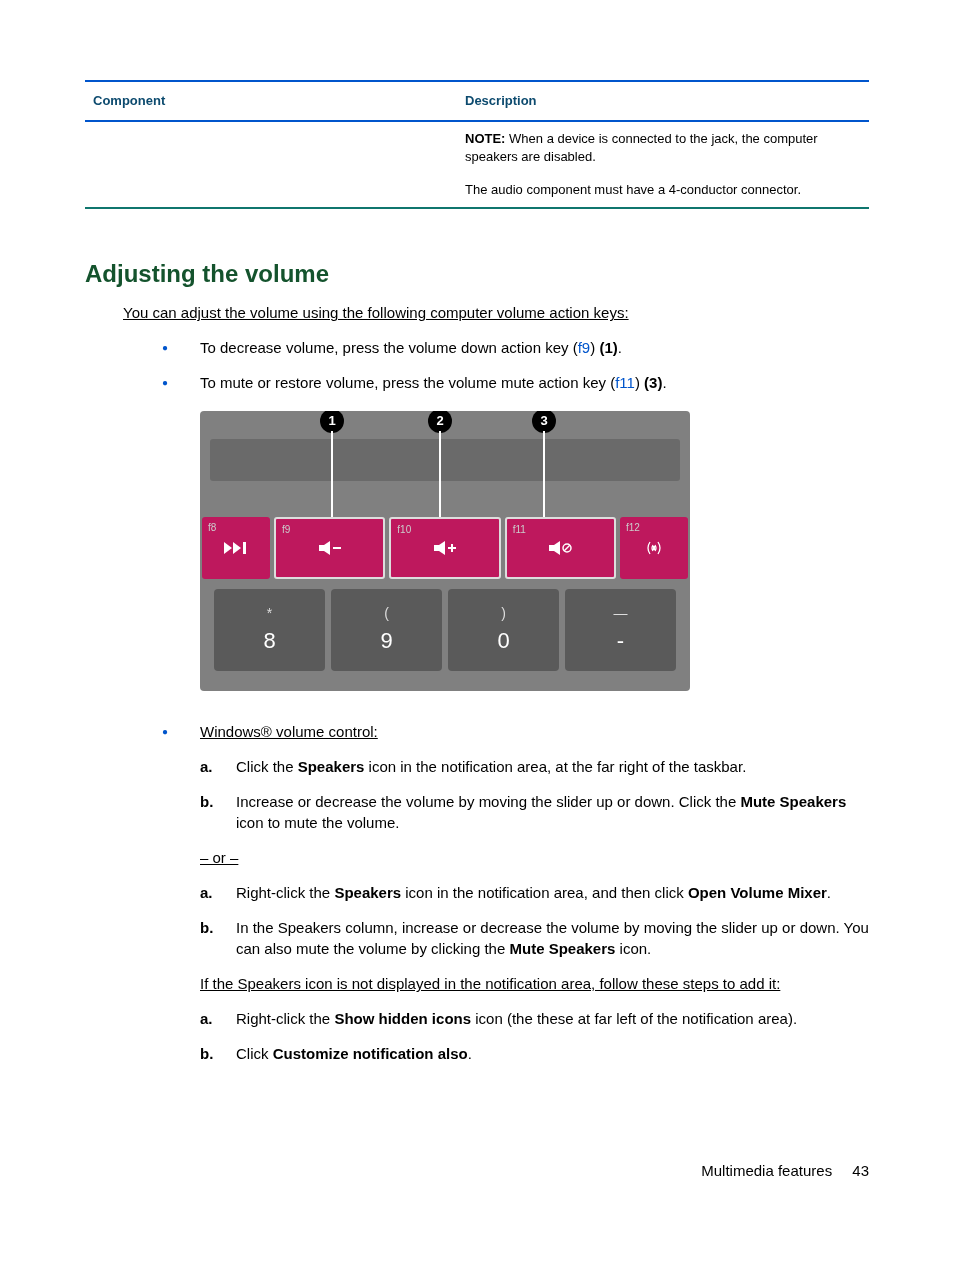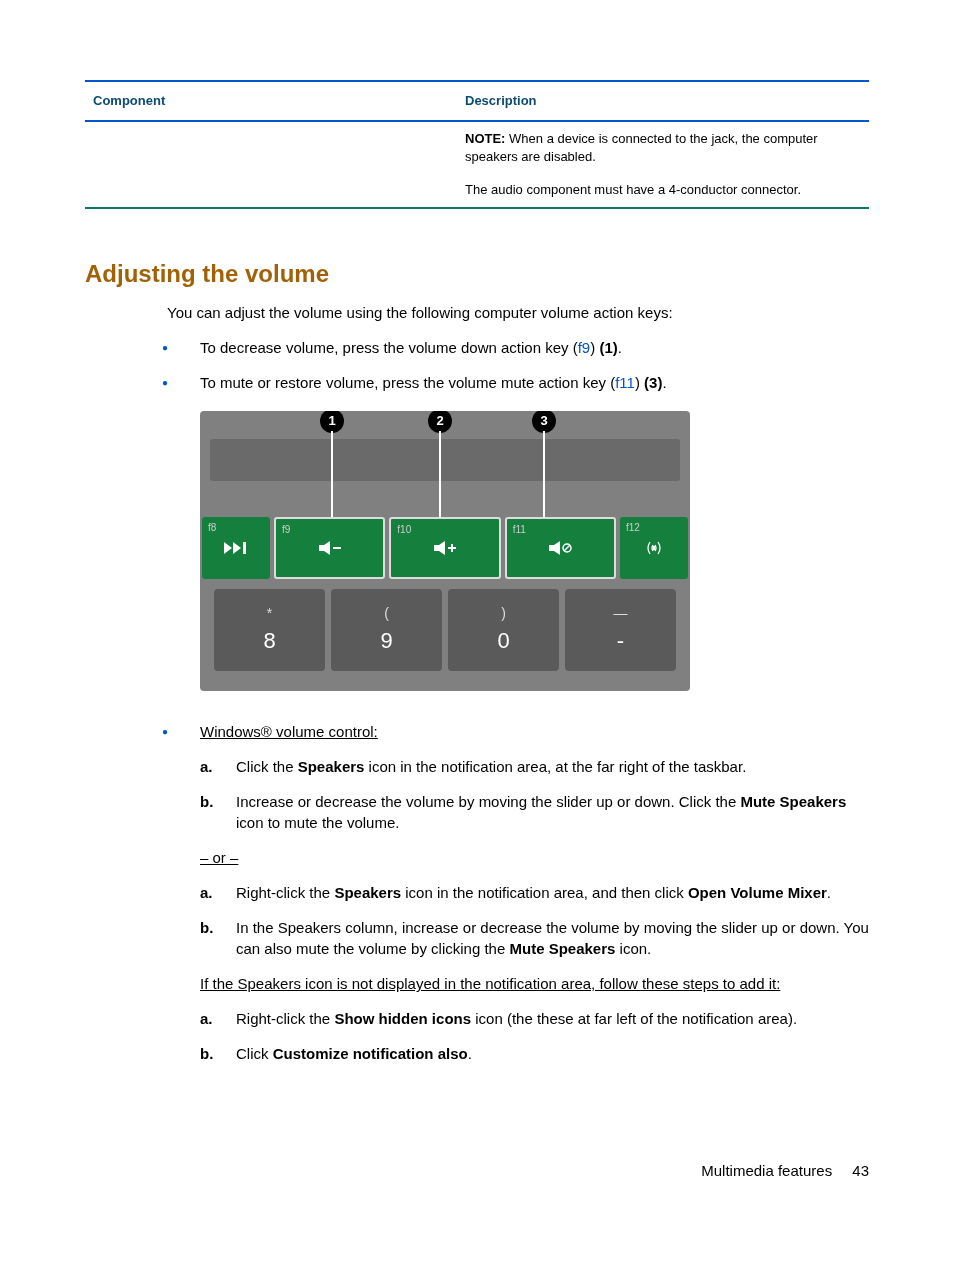--- a/index.html
+++ b/index.html
@@ -30,27 +30,27 @@
   .tbl-body-row {
     display: flex;
     font-size: 13px;
     padding: 8px 0;
     border-bottom: 2px solid #0f766e;
   }
   .tbl-body-row .tbl-col2 > div { margin-bottom: 14px; }
   .tbl-body-row .tbl-col2 > div:last-child { margin-bottom: 0; }
 
   h2.section-heading {
-    color: #a16207;
+    color: #14532d;
     font-size: 24px;
     font-weight: bold;
     margin-top: 48px;
     margin-bottom: 12px;
   }
-  .intro-para { margin-left: 82px; margin-bottom: 14px; }
+  .intro-para { margin-left: 38px; margin-bottom: 14px; text-decoration: underline; }
 
   ul.bulleted { list-style: none; margin-left: 75px; }
   ul.bulleted > li { position: relative; padding-left: 40px; margin-bottom: 14px; }
   ul.bulleted > li::before {
     content: "●";
     color: #0055cc;
     font-size: 10px;
     position: absolute;
     left: 2px;
     top: 4px;
@@ -80,21 +80,21 @@
   .callout-line { position:absolute; top:20px; width:2px; height:92px; background:#fff; }
   .c1 { left: 120px; } .cl1 { left: 131px; }
   .c2 { left: 228px; } .cl2 { left: 239px; }
   .c3 { left: 332px; } .cl3 { left: 343px; }
 
   .kb-fkey-row {
     position:absolute; top:106px; left:0; right:0; height:62px;
     display:flex; gap:4px; padding:0 2px;
   }
   .fkey {
-    background:#15803d; border-radius:3px;
+    background:#be185d; border-radius:3px;
     color:#fff; font-size:10px;
     position:relative; display:flex; align-items:center; justify-content:center;
   }
   .fkey.edge { flex: 0 0 68px; }
   .fkey.main { flex: 1; border:2px solid #ddd; }
   .fkey .lbl { position:absolute; top:4px; left:6px; font-size:10px; color:#ccc; }
   .fkey svg { width:30px; height:18px; }
 
   .kb-num-row {
     position:absolute; top:178px; left:0; right:0; height:82px;

